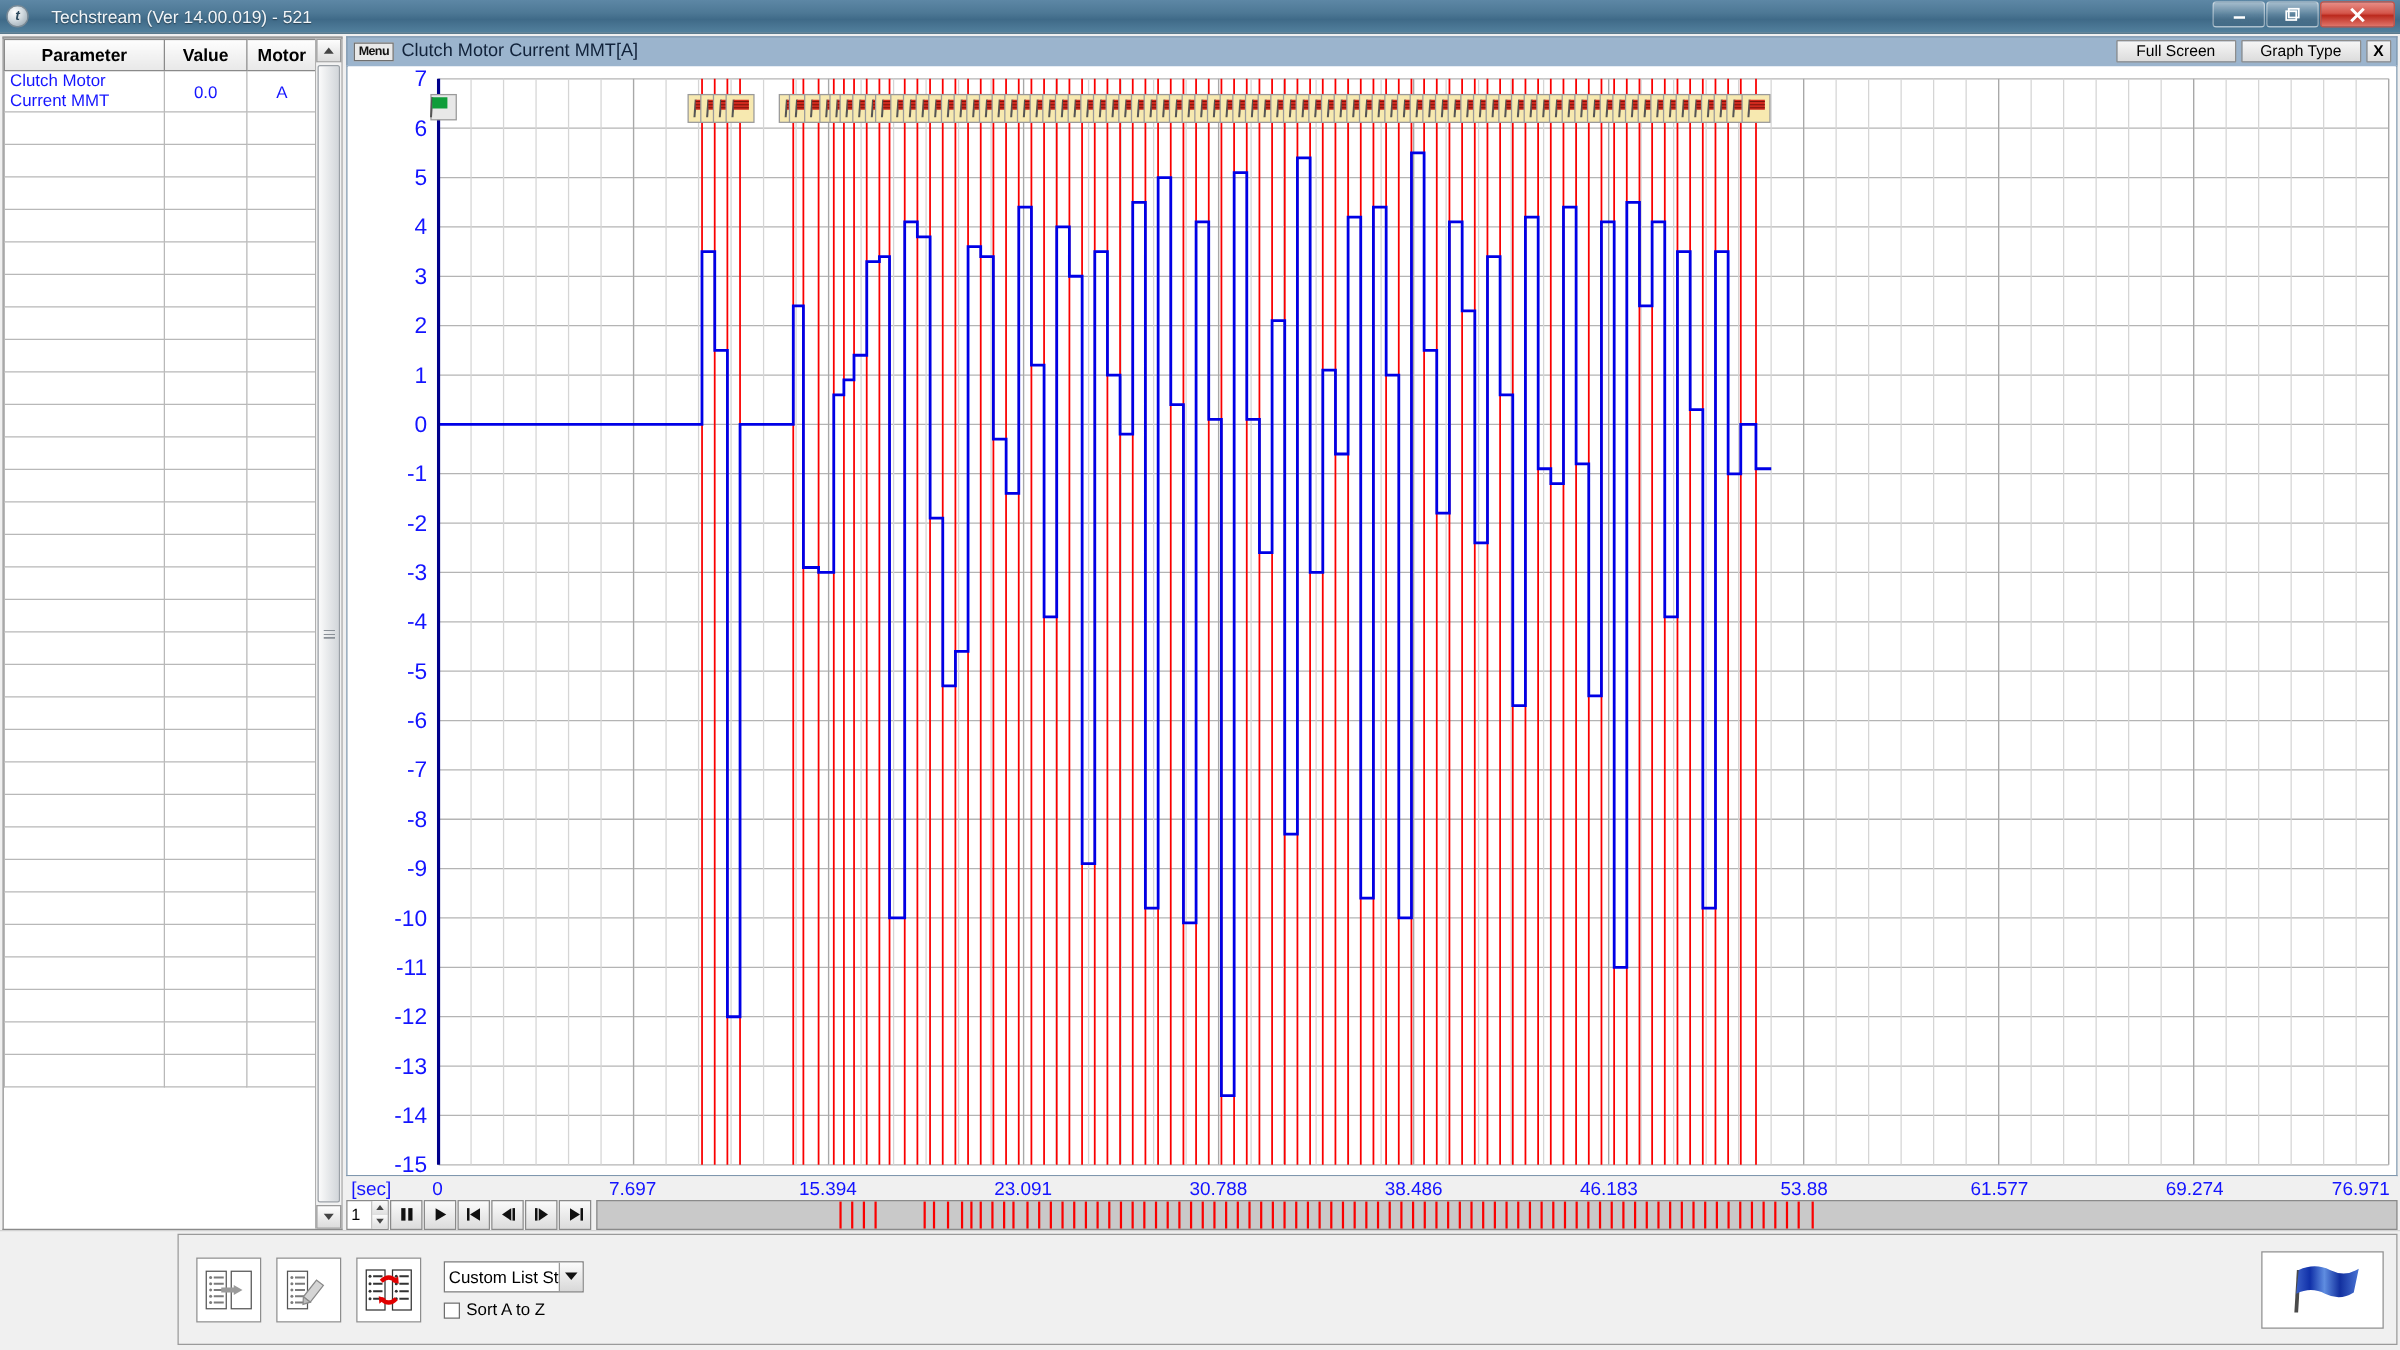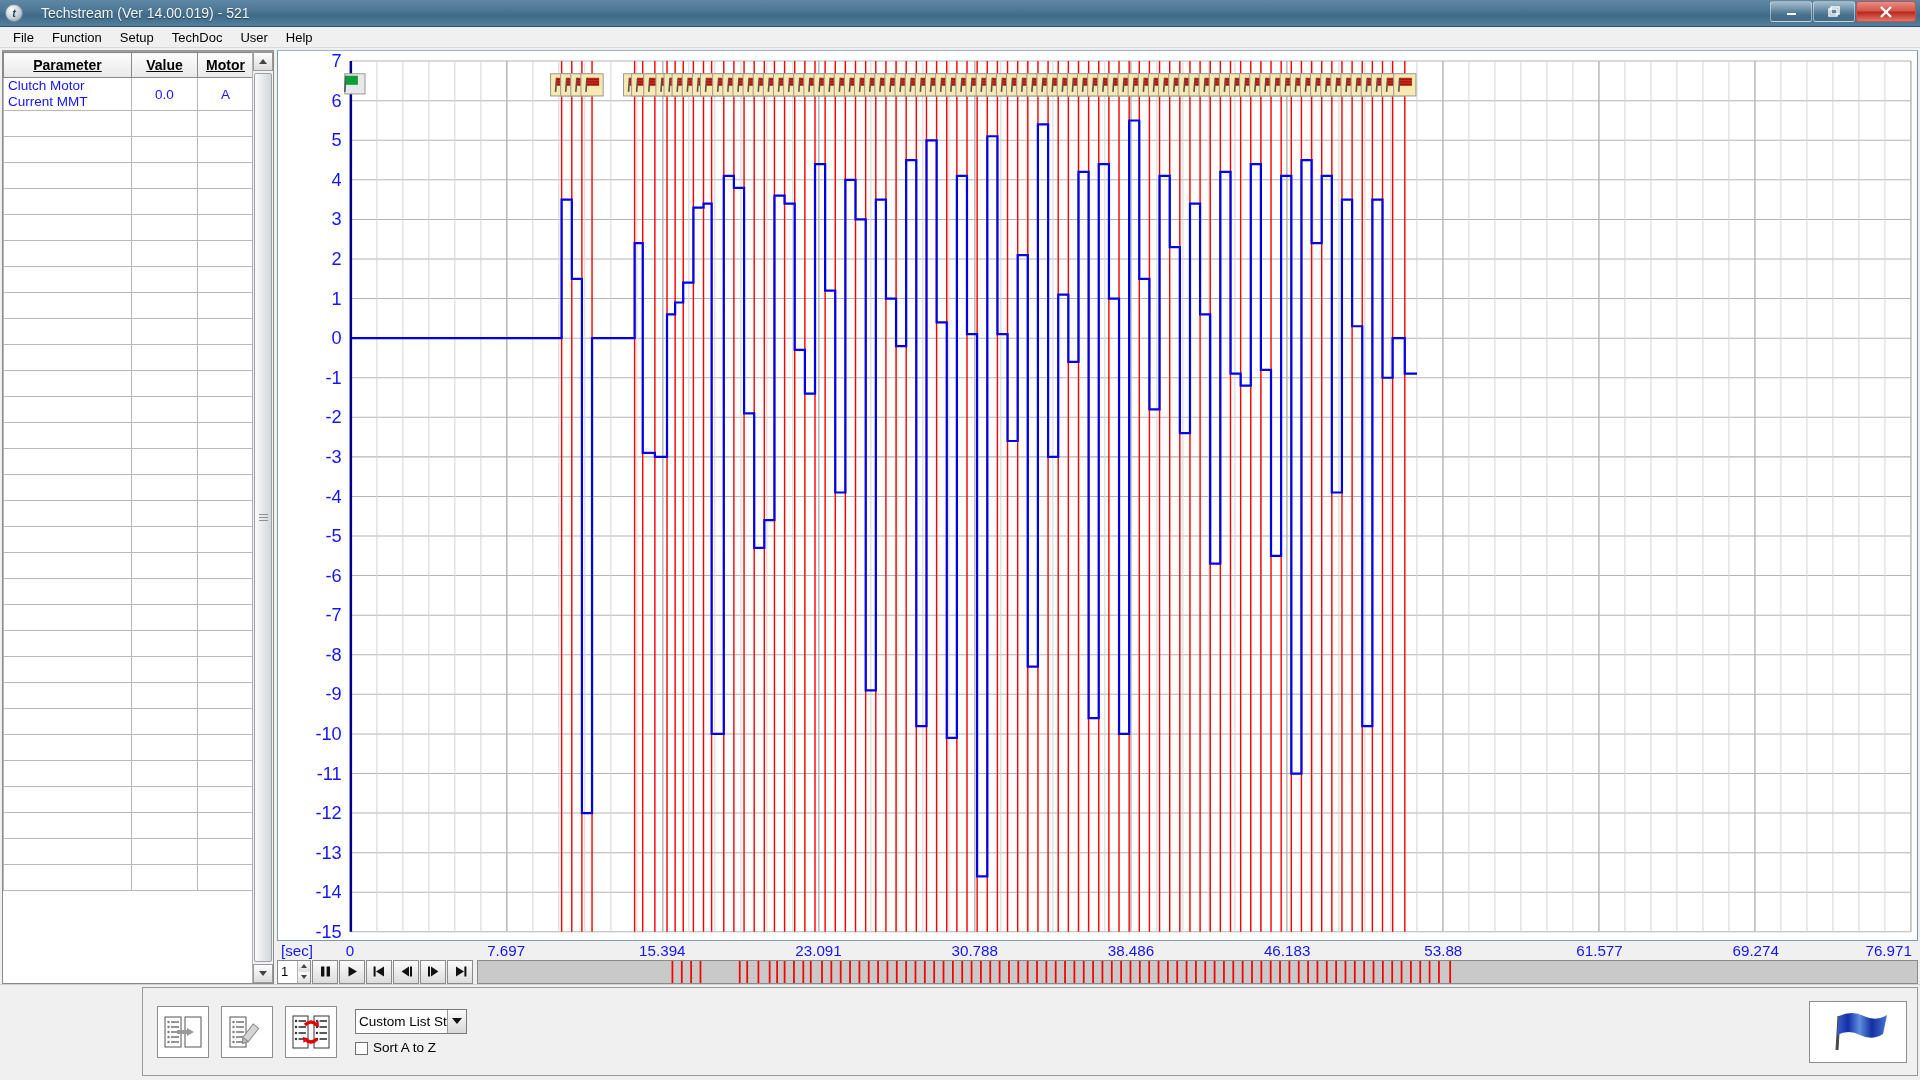--- a/index.html
+++ b/index.html
@@ -91,21 +91,21 @@
     margin: 2px 0 0 2px;
     min-height: 0;
   }
   #param-area { flex: 1 1 auto; display: flex; min-height: 0; }
   #param-table-wrap { flex: 1 1 auto; overflow: hidden; }
   table#param-table { border-collapse: collapse; width: 100%; table-layout: fixed; }
   table#param-table th {
     background: linear-gradient(180deg,#fdfdfd 0%,#e8e8e8 100%);
     border: 1px solid #8a8a8a;
     font-size: 14px; font-weight: bold; color: #000;
-    height: 25px; padding: 0 2px; text-decoration: underline;
+    height: 25px; padding: 0 2px;
   }
   table#param-table th.c-param { width: 128px; }
   table#param-table th.c-value { width: 66px; }
   table#param-table th.c-unit  { width: 56px; }
   table#param-table td {
     border: 1px solid #b8b8b8;
     height: 26px; font-size: 13.5px; color: #1414ff;
     padding: 0 4px; vertical-align: middle;
   }
   td.v-name { line-height: 16px; margin-top: 15px; }
@@ -305,28 +305,20 @@
         </svg>
       </div>
       <div class="win-btn close">
         <svg width="16" height="14" viewBox="0 0 16 14">
           <path d="M3 2 L13 12 M13 2 L3 12" stroke="#fff" stroke-width="2.4" fill="none"></path>
         </svg>
       </div>
     </div>
   </div>
 
-  <div id="menubar">
-    <div class="mi">File</div>
-    <div class="mi">Function</div>
-    <div class="mi">Setup</div>
-    <div class="mi">TechDoc</div>
-    <div class="mi">User</div>
-    <div class="mi">Help</div>
-  </div>
 
   <div id="body-split">
 
     <div id="left-pane">
       <div id="param-area">
         <div id="param-table-wrap">
           <table id="param-table">
             <thead>
               <tr>
                 <th class="c-param">Parameter</th>
@@ -504,20 +496,29 @@
           </div>
           <div class="sb-btn">
               <span class="sb-arrow down"></span>
             </div>
         </div>
       </div>
     </div>
 
     <div id="right-pane">
 
+      <div id="graph-header">
+        <div id="menu-chip">Menu</div>
+        <div id="graph-title">Clutch Motor Current MMT[A]</div>
+        <div id="graph-header-right">
+          <div class="hdr-btn">Full Screen</div>
+          <div class="hdr-btn">Graph Type</div>
+          <div class="hdr-btn x-btn">X</div>
+        </div>
+      </div>
 
       <div id="plot-wrap">
         <svg id="plot-svg" viewBox="0 0 1620 880" preserveAspectRatio="none">
             <line x1="72" y1="10" x2="1614" y2="10" stroke="#b4b4b4" stroke-width="1"></line>
             <text x="63" y="16" text-anchor="end" font-size="18" fill="#1414ff" font-family="&quot;Liberation Sans&quot;, sans-serif">7</text>
             <line x1="72" y1="49.18181818181813" x2="1614" y2="49.18181818181813" stroke="#b4b4b4" stroke-width="1"></line>
             <text x="63" y="55.18181818181813" text-anchor="end" font-size="18" fill="#1414ff" font-family="&quot;Liberation Sans&quot;, sans-serif">6</text>
             <line x1="72" y1="88.36363636363637" x2="1614" y2="88.36363636363637" stroke="#b4b4b4" stroke-width="1"></line>
             <text x="63" y="94.36363636363637" text-anchor="end" font-size="18" fill="#1414ff" font-family="&quot;Liberation Sans&quot;, sans-serif">5</text>
             <line x1="72" y1="127.5454545454545" x2="1614" y2="127.5454545454545" stroke="#b4b4b4" stroke-width="1"></line>

